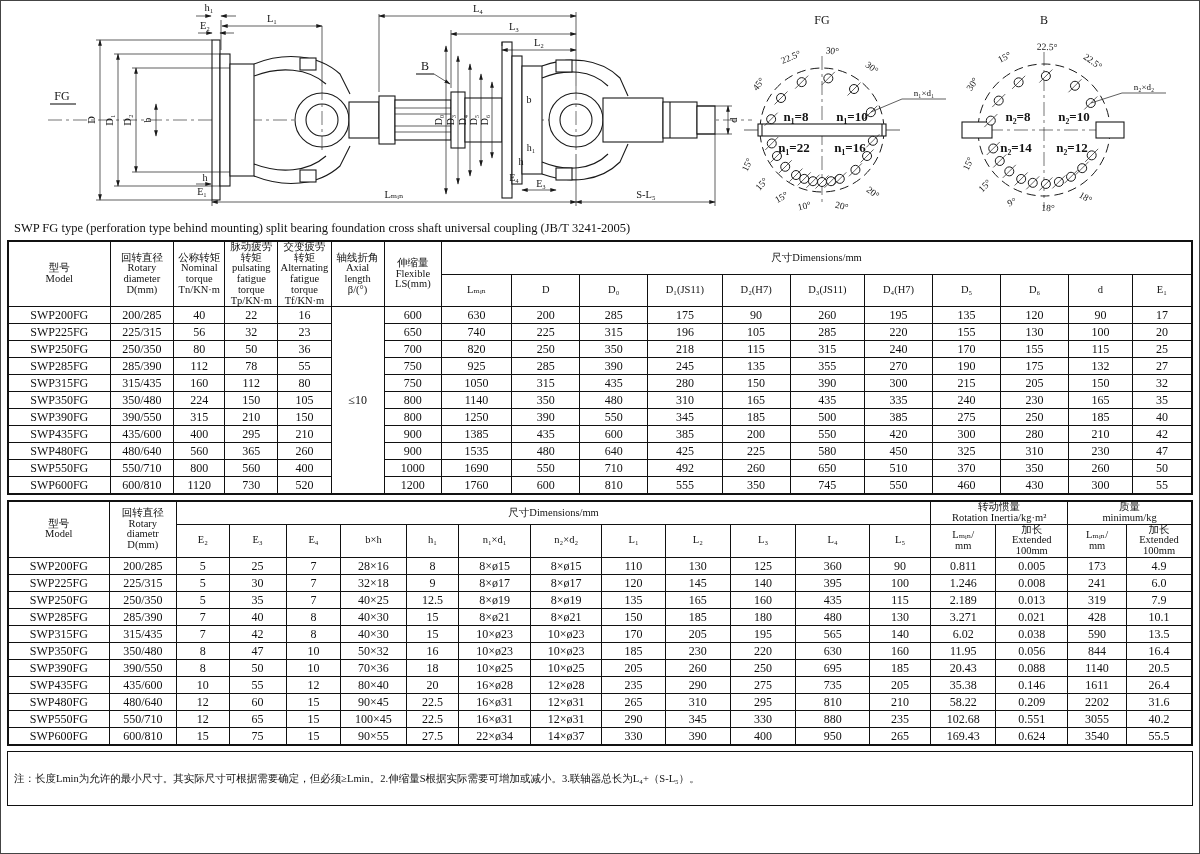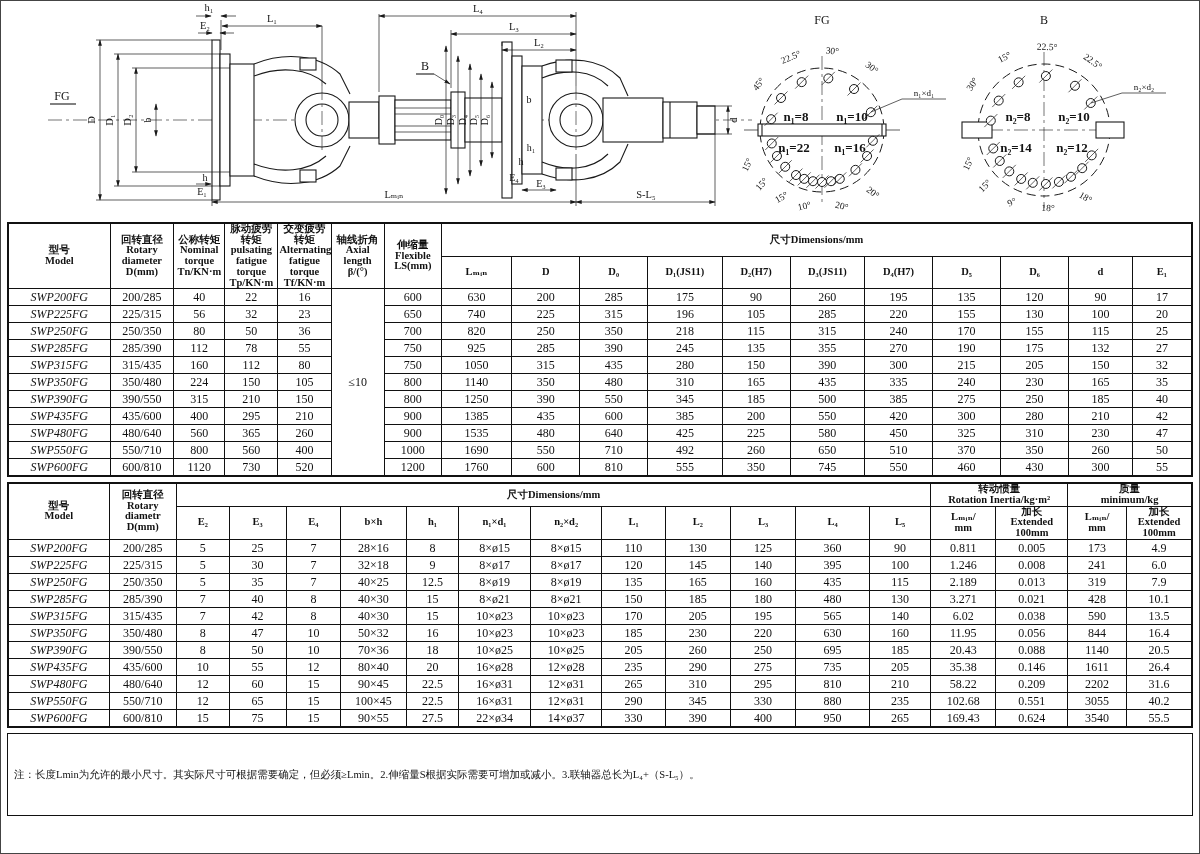--- a/index.html
+++ b/index.html
@@ -18,26 +18,26 @@
   .hole{fill:#fff;stroke:#1a1a1a;stroke-width:1;}
   .nlb{font-size:13px;font-weight:bold;}
   .vtitle{font-size:12px;}
   .ang{font-size:9.5px;}
   .ldr{font-size:9px;}
   .lbl{font-size:10.5px;}
   .titles{margin:2px 0 4px 14px;line-height:1.28;font-size:12.5px;}
   table.spec{border-collapse:collapse;table-layout:fixed;width:1186px;margin:0 7px 5px 7px;border:2px solid #111;}
   table.spec th,table.spec td{border:1px solid #111;text-align:center;vertical-align:middle;
       padding:0 1px;font-size:12px;height:16px;line-height:1.02;overflow:hidden;}
-  table.spec th{white-space:pre-line;font-weight:bold;font-size:10.5px;}
+  table.spec th{white-space:pre-line;font-weight:normal;font-size:10.5px;}
   th.big{font-size:15px;}
   th.band{font-size:13px;height:22px;}
   td.axial{font-size:14px;}
-  td.model{font-size:12px;font-style:italic;}
-  .notes{border:1px solid #111;margin:0 7px;padding:16px 6px;white-space:pre-line;}
+  td.model{font-size:12px;}
+  .notes{border:1px solid #111;margin:0 7px;padding:2px 6px;white-space:pre-line;}
   .notes .cn{font-size:10.5px;line-height:1.25;}
   .notes .en{font-size:10px;line-height:1.25;}
 </style>
 </head>
 <body>
 
 <div class="sheet">
   <div class="sheet-border"></div>
 
   <svg width="1200" height="218" viewBox="0 0 1200 218">
@@ -291,20 +291,21 @@
       <text class="ang" x="1013" y="205" transform="rotate(-23 1013 205)">9°</text>
       <text class="ang" x="1048" y="211" transform="rotate(3 1048 211)">18°</text>
       <text class="ang" x="1084" y="200" transform="rotate(30 1084 200)">18°</text>
       <line class="dim" x1="1091" y1="103" x2="1122" y2="93"></line>
       <line class="dim" x1="1122" y1="93" x2="1166" y2="93"></line>
       <text class="ldr" x="1144" y="90">n₂×d₂</text>
     </g>
   </svg>
 
   <div class="titles">
+    <div>SWP FG type (perforation type behind mounting) split bearing foundation cross shaft universal coupling  (JB/T 3241-2005)</div>
   </div>
 
   <table class="spec" id="t1">
     <colgroup>
       <col style="width:96px">
         <col style="width:60px">
         <col style="width:48px">
         <col style="width:50px">
       <col style="width:50px">
         <col style="width:50px">

